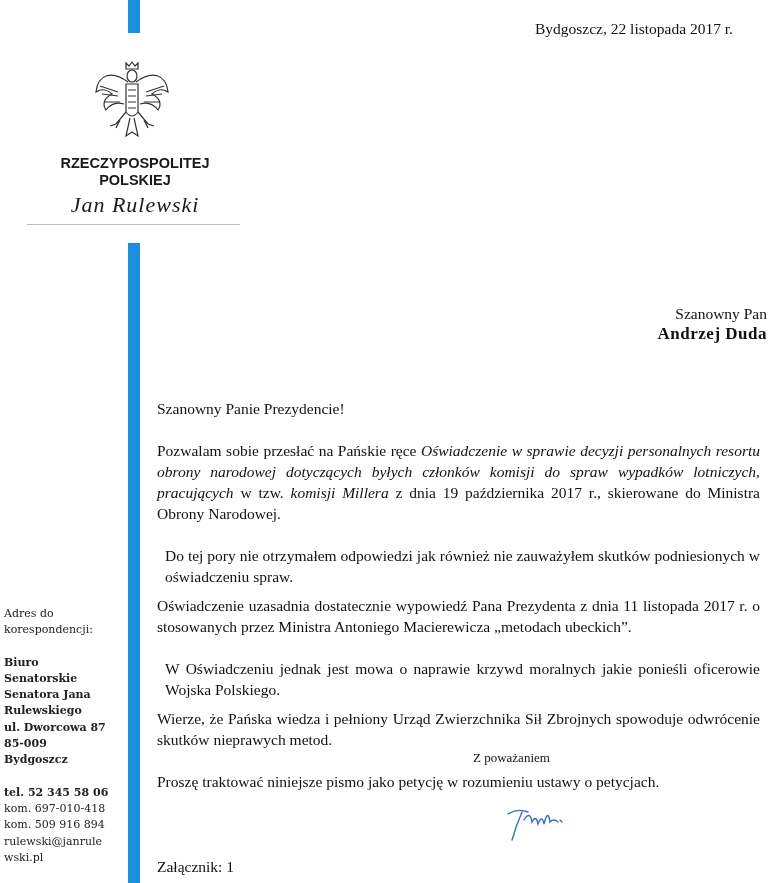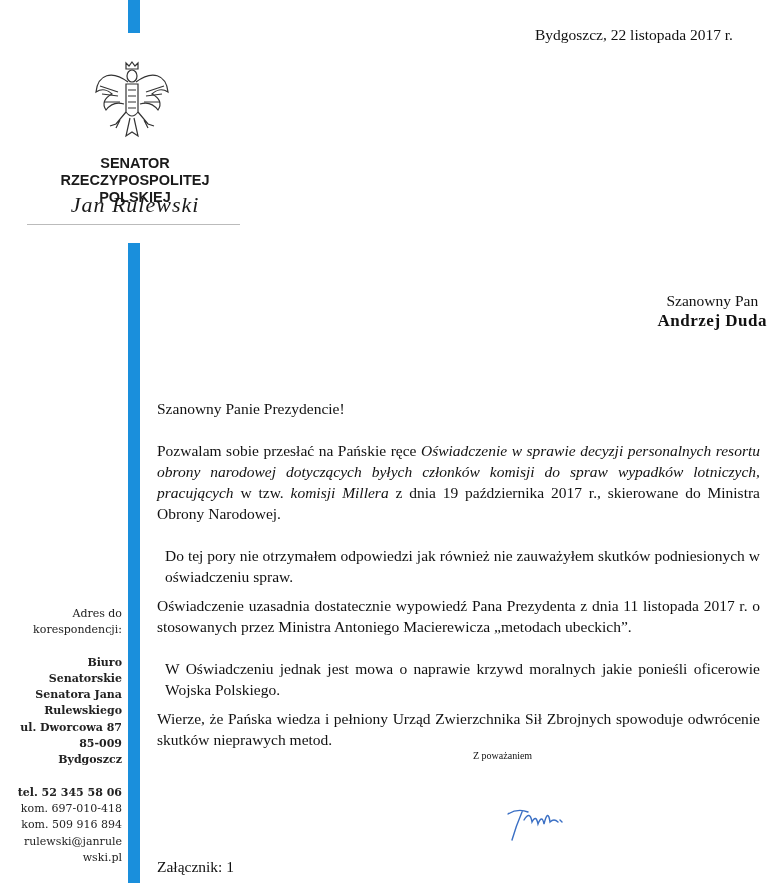--- a/index.html
+++ b/index.html
@@ -1,33 +1,33 @@
 <!DOCTYPE html>
 <html><head>
 <meta charset="utf-8">
 <style>
   html, body { margin:0; padding:0; background:#fff; }
   body { width:779px; height:883px; position:relative; overflow:hidden; font-family:"Liberation Serif", serif; color:#111; }
   .bar { position:absolute; left:128px; width:12px; background:#1a8fdc; }
   .bar.top { top:0; height:33px; }
   .bar.main { top:243px; height:640px; }
-  .date { position:absolute; top:20px; right:46px; font-size:15.5px;margin-top:6px; }
+  .date { position:absolute; top:20px; right:46px; font-size:15.5px; }
   .emblem { position:absolute; left:92px; top:58px; width:80px; height:84px; }
   .senator { position:absolute; left:25px; top:155px; width:220px; text-align:center; font-family:"Liberation Sans", sans-serif; font-weight:bold; font-size:14.5px; line-height:17px; color:#1a1a1a; }
   .name-script { position:absolute; left:25px; top:192px; width:220px; text-align:center; font-family:Liberation Serif, serif; font-style:italic; font-size:22px; letter-spacing:1px; color:#1a1a1a; }
   .rule { position:absolute; left:27px; top:224px; width:213px; height:1px; background:#bbb; }
-  .addressee { position:absolute; right:12px; top:291px; text-align:center; font-size:15.5px; line-height:20px; }
+  .addressee { position:absolute; right:12px; top:304px; text-align:right; font-size:15.5px; line-height:20px; }
   .addressee .nm { font-weight:bold; font-size:17px; letter-spacing:0.5px; }
   .content { position:absolute; left:157px; top:398px; width:611px; font-size:15.5px; line-height:21px; text-align:justify; }
   .content p { margin:0 8px 21px 0; }
   .content p.tight { margin:8px; }
-  .closing { position:absolute; left:473px; top:750px; font-size:10px; }
+  .closing { position:absolute; left:473px; top:750px; font-size:13px; }
   .signature { position:absolute; left:498px; top:800px; width:80px; height:45px; }
   .attachment { position:absolute; left:157px; top:858px; font-size:15.5px; }
-  .sidebar { position:absolute; left:4px; top:606px; width:118px; text-align:right; font-family:"DejaVu Serif", serif; font-size:11px; line-height:16.3px; color:#222; }
+  .sidebar { position:absolute; left:4px; top:606px; width:118px; text-align:left; font-family:"DejaVu Serif", serif; font-size:11px; line-height:16.3px; color:#222; }
   .sidebar .b { font-weight:bold; }
   .sidebar .gap { height:16px; }
 </style>
 </head>
 <body>
 
 <div class="bar top"></div>
 <div class="bar main"></div>
 
 <div class="date">Bydgoszcz, 22 listopada 2017 r.</div>
@@ -41,38 +41,38 @@
     <path d="M8 28 l18 6 M10 36 l16 2 M12 44 l16 0"></path>
     <path d="M72 28 l-18 6 M70 36 l-16 2 M68 44 l-16 0"></path>
     <path d="M34 26 L34 54 Q40 62 46 54 L46 26 Z"></path>
     <path d="M36 32 h8 M36 38 h8 M36 44 h8 M36 50 h8"></path>
     <path d="M34 54 L24 66 l-6 2 M28 62 l-4 8 M46 54 L56 66 l6 2 M52 62 l4 8"></path>
     <path d="M38 60 l-4 18 l6 -4 l6 4 l-4 -18"></path>
   </g>
 </svg>
 
 <div class="senator">
-  <div>SENATOR</div>
   <div>RZECZYPOSPOLITEJ POLSKIEJ</div>
 </div>
 <div class="name-script">Jan Rulewski</div>
 <div class="rule"></div>
 
 <div class="addressee">
   <div>Szanowny Pan</div>
   <div class="nm">Andrzej  Duda</div>
 </div>
 
 <div class="content">
   <p>Szanowny Panie Prezydencie!</p>
   <p><span>Pozwalam sobie przesłać na Pańskie ręce </span><i>Oświadczenie w sprawie decyzji personalnych resortu obrony narodowej dotyczących byłych członków komisji do spraw wypadków lotniczych, pracujących</i><span> w tzw. </span><i>komisji Millera</i><span> z dnia 19 października 2017 r., skierowane  do Ministra Obrony Narodowej.</span></p>
   <p class="tight">Do tej pory nie otrzymałem odpowiedzi jak również nie zauważyłem skutków podniesionych w oświadczeniu spraw.</p>
   <p>Oświadczenie uzasadnia dostatecznie wypowiedź Pana Prezydenta z dnia 11 listopada 2017 r. o stosowanych przez Ministra  Antoniego Macierewicza „metodach ubeckich”.</p>
   <p class="tight">W Oświadczeniu jednak jest mowa o naprawie krzywd moralnych jakie ponieśli oficerowie Wojska Polskiego.</p>
   <p>Wierze, że Pańska wiedza  i  pełniony Urząd Zwierzchnika Sił Zbrojnych  spowoduje odwrócenie skutków nieprawych metod.</p>
+  <p>Proszę traktować niniejsze pismo jako petycję w rozumieniu ustawy o petycjach.</p>
 </div>
 
 <div class="closing">Z poważaniem</div>
 
 <svg class="signature" viewBox="0 0 80 45">
   <path d="M10 14 Q20 8 30 12 M24 12 Q18 26 14 40 M26 20 Q32 10 34 22 Q38 14 40 24 Q44 14 46 24 Q50 8 52 22 Q56 18 60 22 M62 20 l2 2" fill="none" stroke="#3a6fc4" stroke-width="1.4" stroke-linecap="round"></path>
 </svg>
 
 <div class="attachment">Załącznik:  1</div>
 

